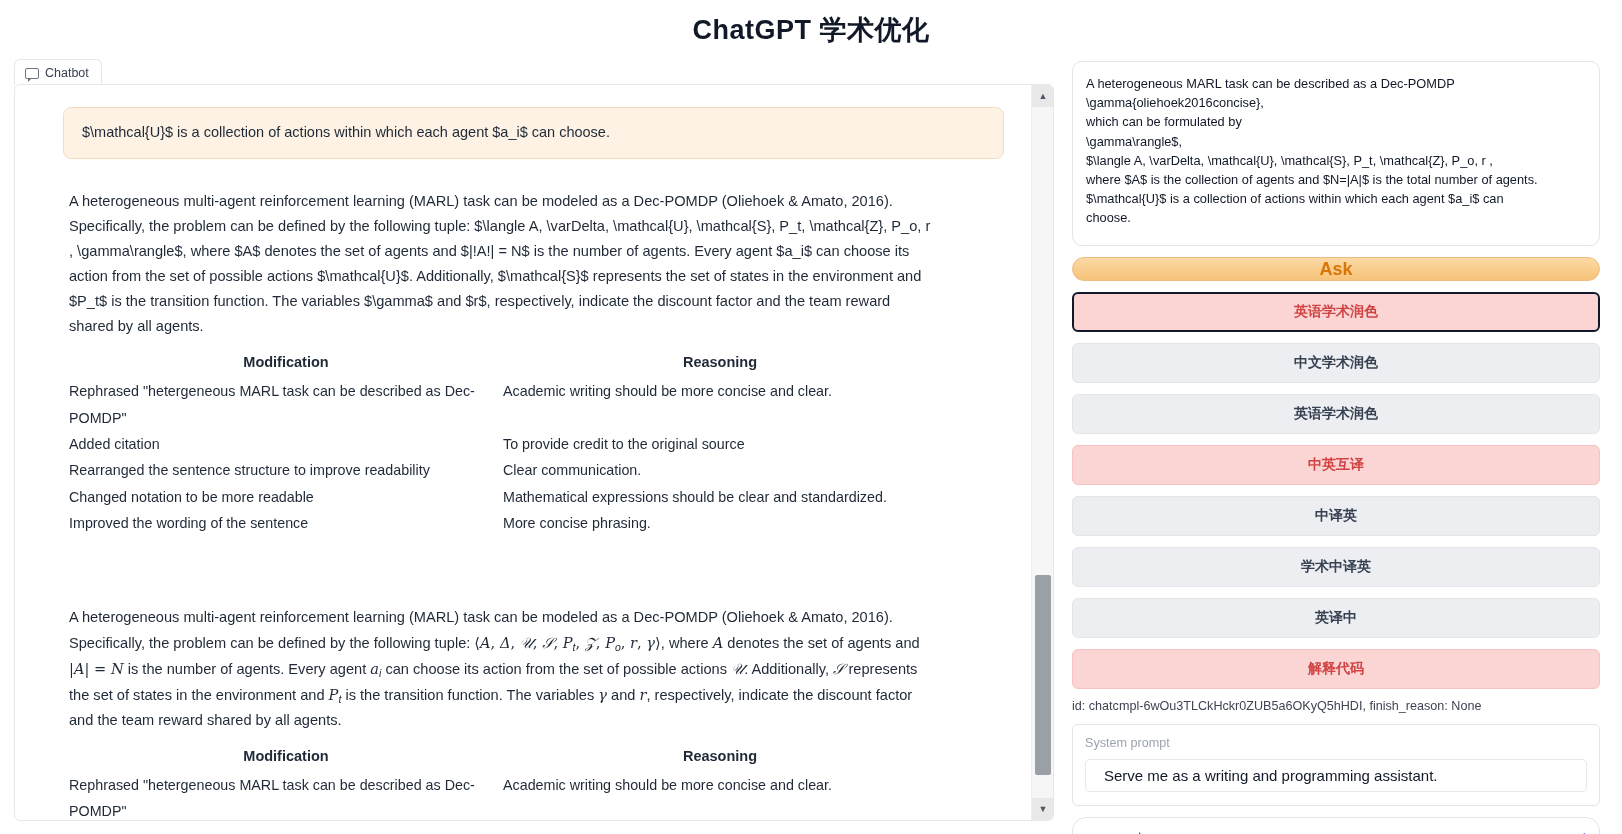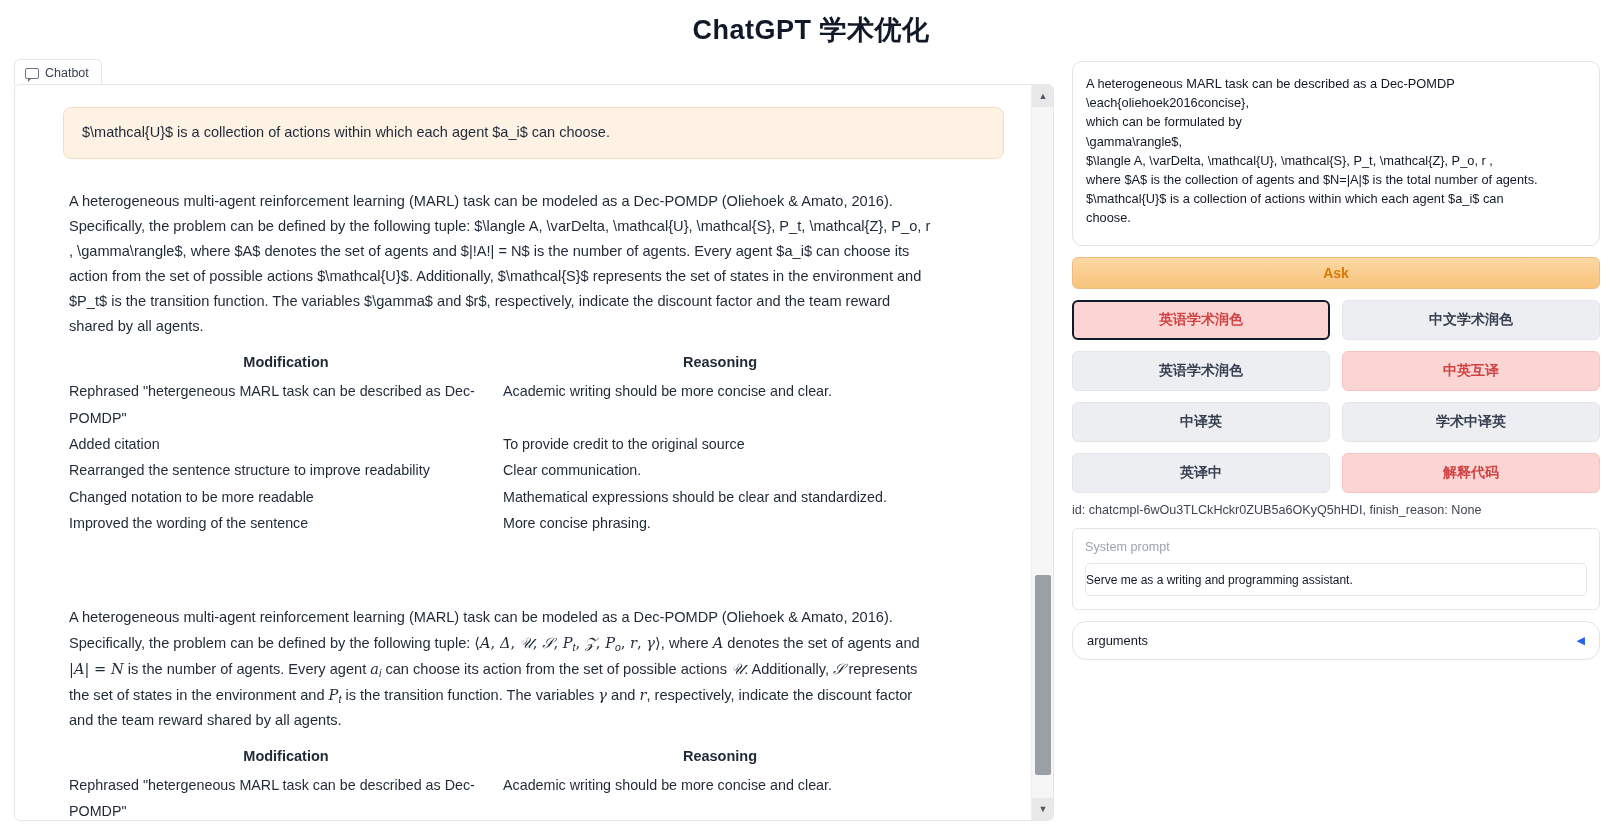--- a/index.html
+++ b/index.html
@@ -160,33 +160,33 @@
     font-size: 12.8px;
     line-height: 1.5;
     color: #111827;
     height: 185px;
     overflow: hidden;
   }
   .input-area div { white-space: pre-wrap; }
   .ask-btn {
     background: linear-gradient(180deg,#fbd9a5 0%, #f7c37a 100%);
     border: 1px solid #f0bb7e;
-    border-radius: 6px;
-    height: 32px;
+    border-radius: 17px;
+    height: 24px;
     display: flex;
     align-items: center;
     justify-content: center;
-    font-size: 14px;
+    font-size: 18px;
     font-weight: bold;
     color: #d97706;
     cursor: pointer;
   }
   .btn-grid {
     display: grid;
-    grid-template-columns: 1fr 1fr;
+    grid-template-columns: 1fr;
     gap: 11px 12px;
   }
   .gbtn {
     height: 40px;
     border-radius: 6px;
     display: flex;
     align-items: center;
     justify-content: center;
     font-size: 14px;
     font-weight: bold;
@@ -220,22 +220,22 @@
     font-size: 12.6px;
     color: #9ca3af;
     margin-bottom: 9px;
   }
   .sys-input {
     border: 1px solid #e6e8ec;
     border-radius: 5px;
     height: 33px;
     display: flex;
     align-items: center;
-    padding: 0 0;
-    font-size: 12px;
+    padding: 0 18px;
+    font-size: 15px;
     color: #111827;
     background: #fff;
     text-align: right;
   }
   .accordion {
     border: 1px solid #e2e4e8;
     border-radius: 14px;
     background: #fff;
     height: 39px;
     display: flex;
@@ -329,21 +329,21 @@
           <div class="thumb"></div>
           <div class="arrow bottom">▼</div>
         </div>
       </div>
     </div>
 
     <div class="side">
 
       <div class="input-area">
         <div>A heterogeneous MARL task can be described as a Dec-POMDP</div>
-        <div>\each{oliehoek2016concise},</div>
+        <div>\gamma{oliehoek2016concise},</div>
         <div>which can be formulated by</div>
         <div>\gamma\rangle$,</div>
         <div>$\langle A, \varDelta, \mathcal{U}, \mathcal{S}, P_t, \mathcal{Z}, P_o, r ,</div>
         <div>where $A$ is the collection of agents and $N=|A|$ is the total number of agents.</div>
         <div>$\mathcal{U}$ is a collection of actions within which each agent $a_i$ can</div>
         <div>choose.</div>
       </div>
 
       <div class="ask-btn">Ask</div>
 

